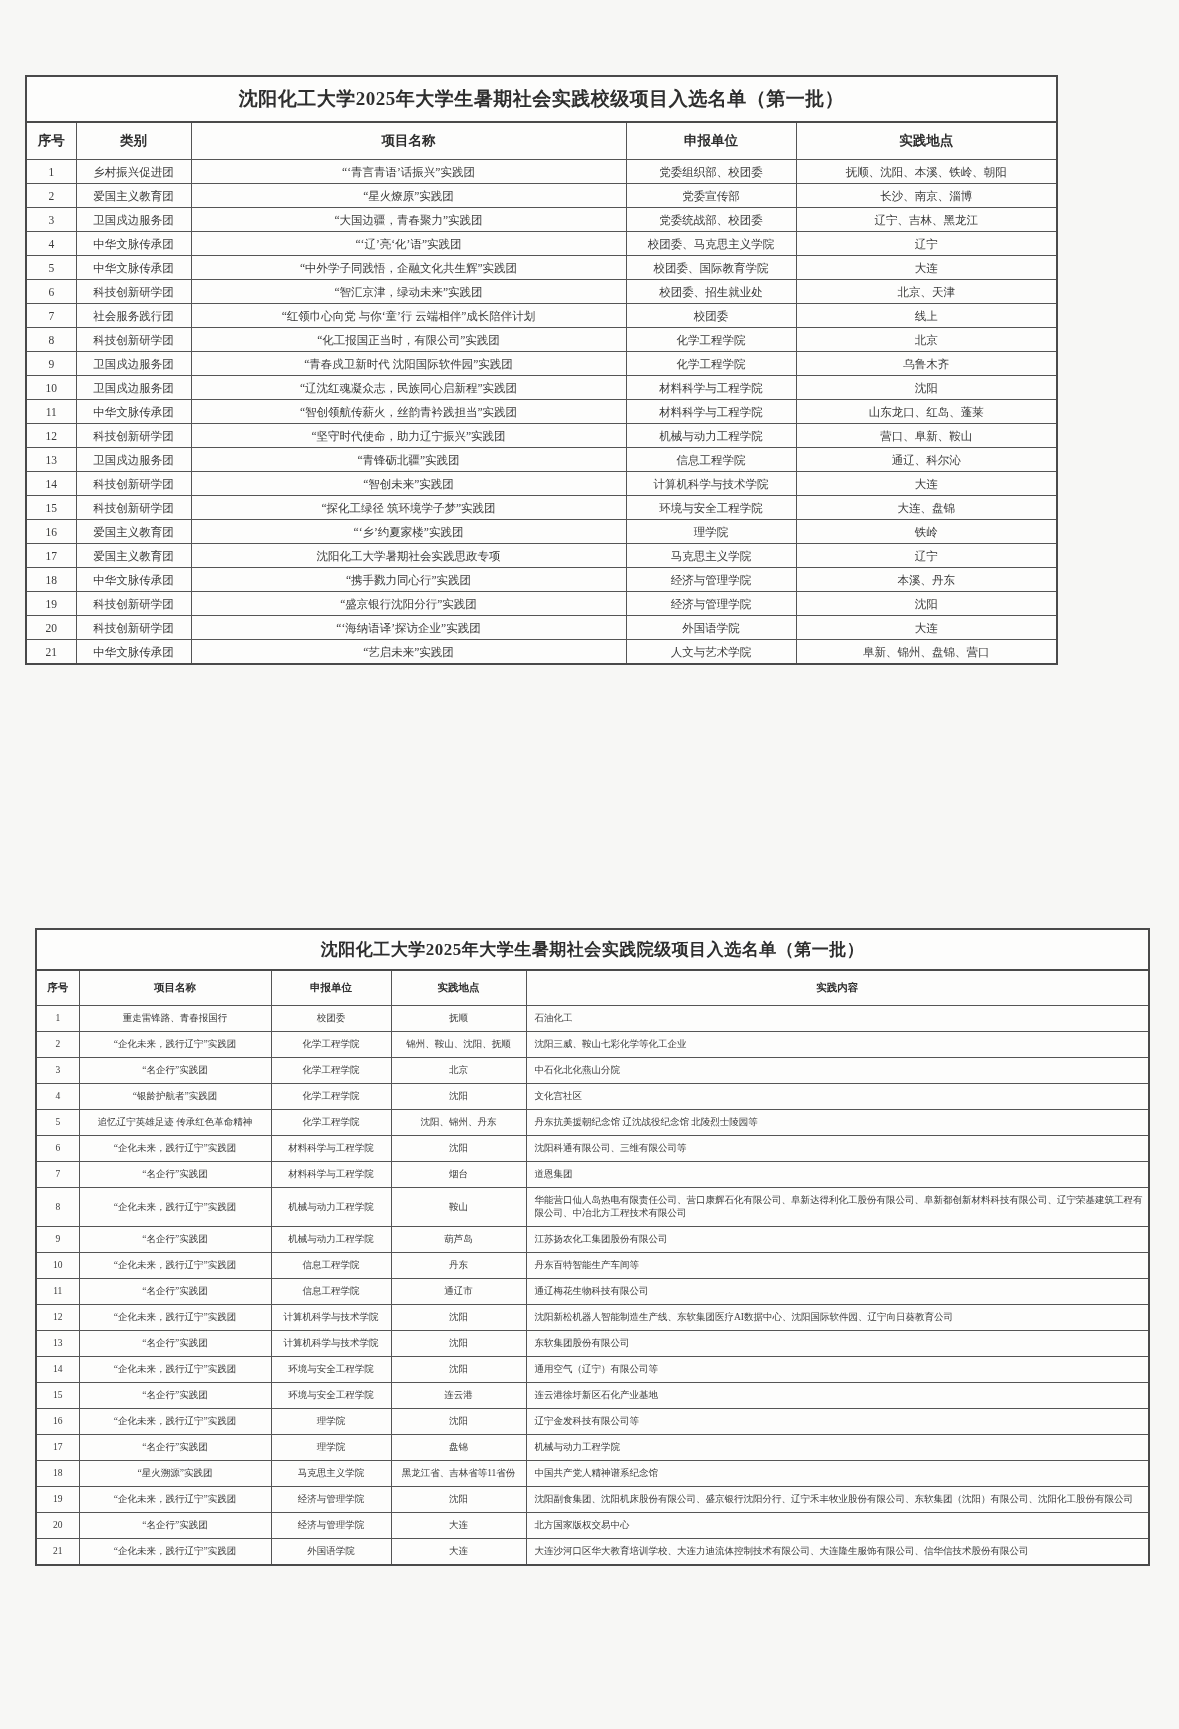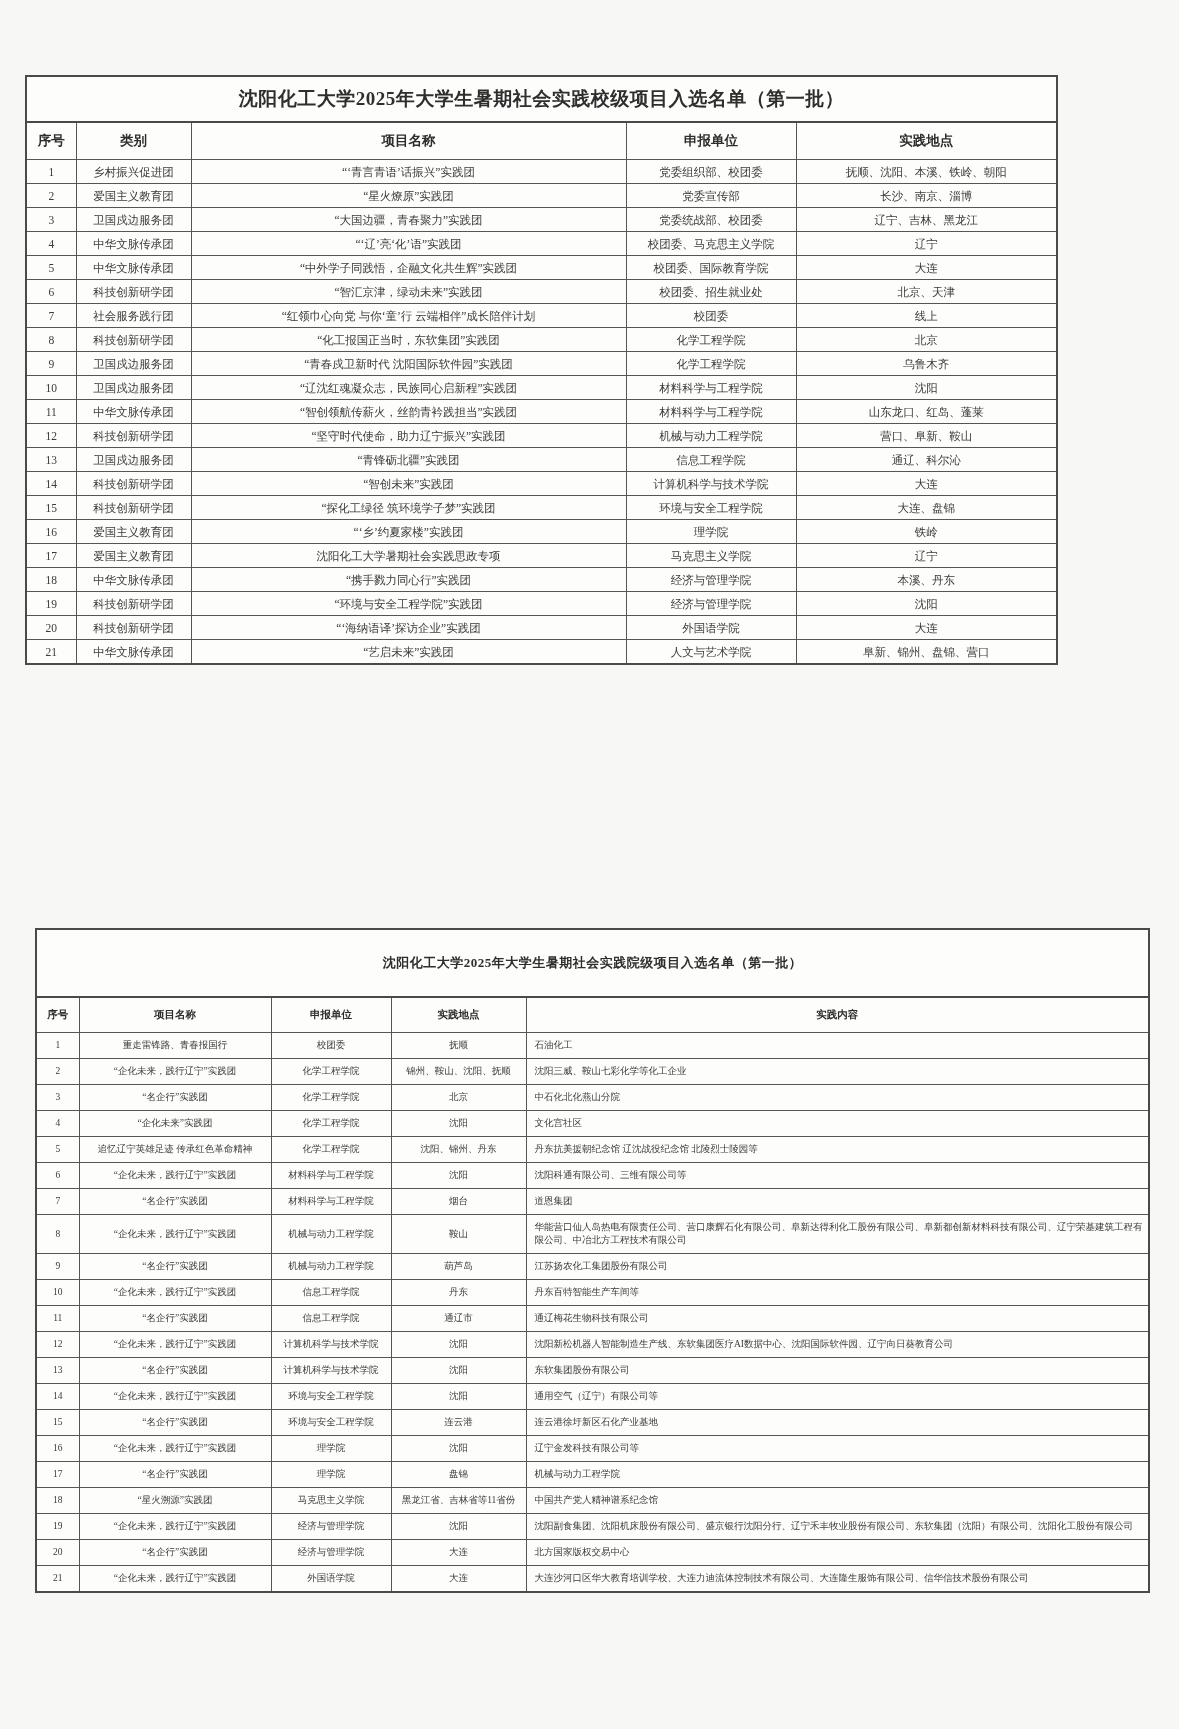--- a/index.html
+++ b/index.html
@@ -36,21 +36,21 @@
   th{font-weight:bold;margin-left:24px;}
   
   #table1-wrap{position:absolute;left:25px;top:75px;}
   #table1{width:1031px;border:2px solid #4a4a4a;}
   #table1 caption{font-size:19px;padding:9px 0;}
   #table1 th{font-size:13.5px;padding:9px 2px;}
   #table1 td{font-size:11.5px;padding:4.5px 3px;line-height:14px;color:#3a3a3a;}
   
   #table2-wrap{position:absolute;left:35px;top:928px;}
   #table2{width:1113px;border:2px solid #4a4a4a;}
-  #table2 caption{font-size:13px;padding:24px 0;}
+  #table2 caption{font-size:17px;padding:8px 0;}
   #table2 th{font-size:10.5px;padding:10px 2px;}
   #table2 td{font-size:9.5px;padding:6px 4px;line-height:13px;color:#3a3a3a;}
   #table2 td:last-child{text-align:left;padding-left:8px;margin-left:42px;}
 </style>
 </head>
 <body>
 
 <div class="page">
 
   <div id="table1-wrap">
@@ -118,21 +118,21 @@
           <tr>
             <td>7</td>
             <td>社会服务践行团</td>
             <td>“红领巾心向党 与你‘童’行 云端相伴”成长陪伴计划</td>
             <td>校团委</td>
             <td>线上</td>
           </tr>
           <tr>
             <td>8</td>
             <td>科技创新研学团</td>
-            <td>“化工报国正当时，东软集团”实践团</td>
+            <td>“化工报国正当时，有限公司”实践团</td>
             <td>化学工程学院</td>
             <td>北京</td>
           </tr>
           <tr>
             <td>9</td>
             <td>卫国戍边服务团</td>
             <td>“青春戍卫新时代 沈阳国际软件园”实践团</td>
             <td>化学工程学院</td>
             <td>乌鲁木齐</td>
           </tr>
@@ -195,21 +195,21 @@
           <tr>
             <td>18</td>
             <td>中华文脉传承团</td>
             <td>“携手戮力同心行”实践团</td>
             <td>经济与管理学院</td>
             <td>本溪、丹东</td>
           </tr>
           <tr>
             <td>19</td>
             <td>科技创新研学团</td>
-            <td>“环境与安全工程学院”实践团</td>
+            <td>“盛京银行沈阳分行”实践团</td>
             <td>经济与管理学院</td>
             <td>沈阳</td>
           </tr>
           <tr>
             <td>20</td>
             <td>科技创新研学团</td>
             <td>“‘海纳语译’探访企业”实践团</td>
             <td>外国语学院</td>
             <td>大连</td>
           </tr>
@@ -260,21 +260,21 @@
           </tr>
           <tr>
             <td>3</td>
             <td>“名企行”实践团</td>
             <td>化学工程学院</td>
             <td>北京</td>
             <td>中石化北化燕山分院</td>
           </tr>
           <tr>
             <td>4</td>
-            <td>“企化未来”实践团</td>
+            <td>“银龄护航者”实践团</td>
             <td>化学工程学院</td>
             <td>沈阳</td>
             <td>文化宫社区</td>
           </tr>
           <tr>
             <td>5</td>
             <td>追忆辽宁英雄足迹 传承红色革命精神</td>
             <td>化学工程学院</td>
             <td>沈阳、锦州、丹东</td>
             <td>丹东抗美援朝纪念馆 辽沈战役纪念馆 北陵烈士陵园等</td>

